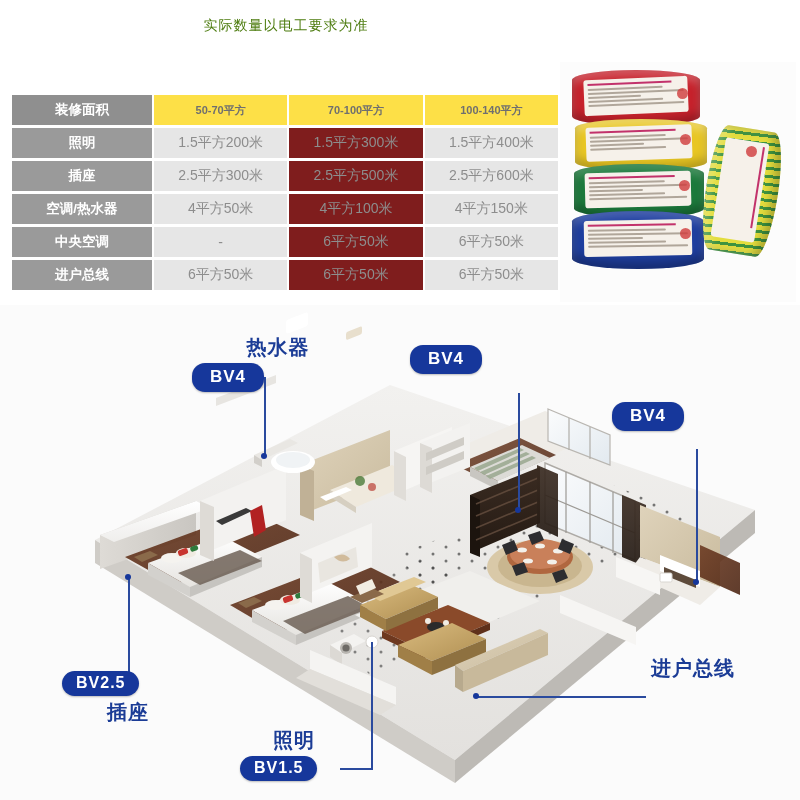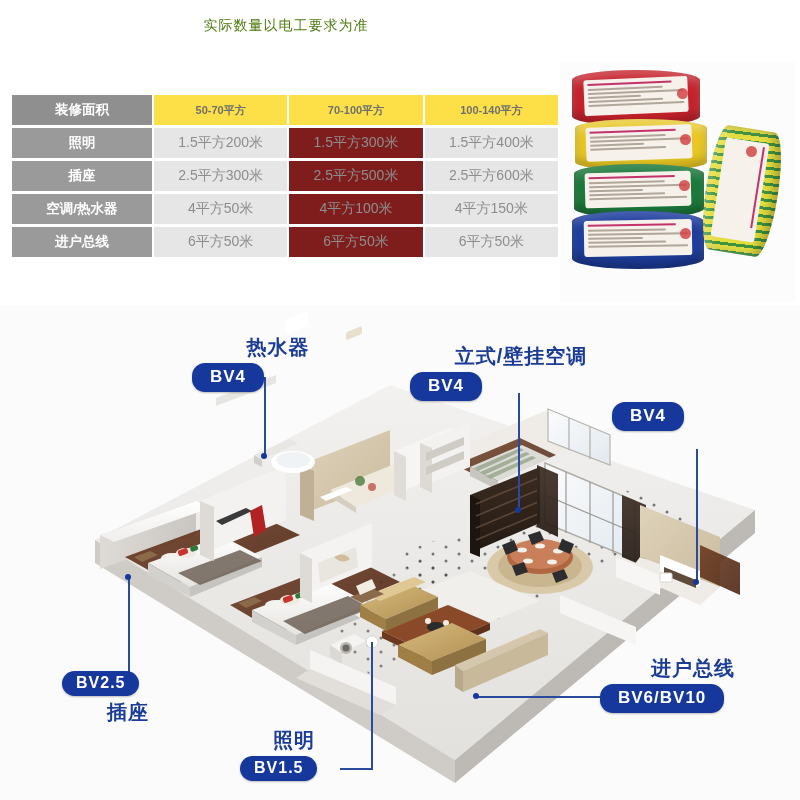--- a/index.html
+++ b/index.html
@@ -145,20 +145,26 @@
       <td class="cell-alt">2.5平方500米</td>
       <td>2.5平方600米</td>
     </tr>
     <tr>
       <td class="rowhead">空调/热水器</td>
       <td>4平方50米</td>
       <td class="cell-alt">4平方100米</td>
       <td>4平方150米</td>
     </tr>
     <tr>
+      <td class="rowhead">中央空调</td>
+      <td>-</td>
+      <td class="cell-alt">6平方50米</td>
+      <td>6平方50米</td>
+    </tr>
+    <tr>
       <td class="rowhead">进户总线</td>
       <td>6平方50米</td>
       <td class="cell-alt">6平方50米</td>
       <td>6平方50米</td>
     </tr>
   </tbody>
 </table>
 
 <div id="coil-photo">
 
@@ -490,31 +496,29 @@
   <div class="connector conn-v" style="left:371px; top:337px; height:128px;"></div>
   <div class="connector conn-h" style="left:340px; top:463px; width:33px;"></div>
 </div>
 
 <div class="callout" style="left:192px; top:334px; width:172px;">
   <div class="callout-title">热水器</div>
   <div class="badge-wrap"><span class="badge">BV4</span></div>
 </div>
 
 <div class="callout" style="left:410px; top:343px; width:222px;">
-  <div class="callout-title">立式/壁挂空调</div>
   <div class="badge-wrap"><span class="badge">BV4</span></div>
 </div>
 
 <div class="callout" style="left:612px; top:400px; width:172px;">
   <div class="badge-wrap"><span class="badge">BV4</span></div>
 </div>
 
 <div class="callout" style="left:600px; top:655px; width:186px;">
   <div class="callout-title">进户总线</div>
-  <div class="badge-wrap"><span class="badge">BV6/BV10</span></div>
 </div>
 
 <div class="callout" style="left:62px; top:671px; width:132px;">
   <div class="badge-wrap" style="margin-top:0;"><span class="badge small">BV2.5</span></div>
   <div class="callout-title" style="margin-top:3px;">插座</div>
 </div>
 
 <div class="callout" style="left:240px; top:727px; width:108px;">
   <div class="callout-title">照明</div>
   <div class="badge-wrap"><span class="badge small">BV1.5</span></div>

